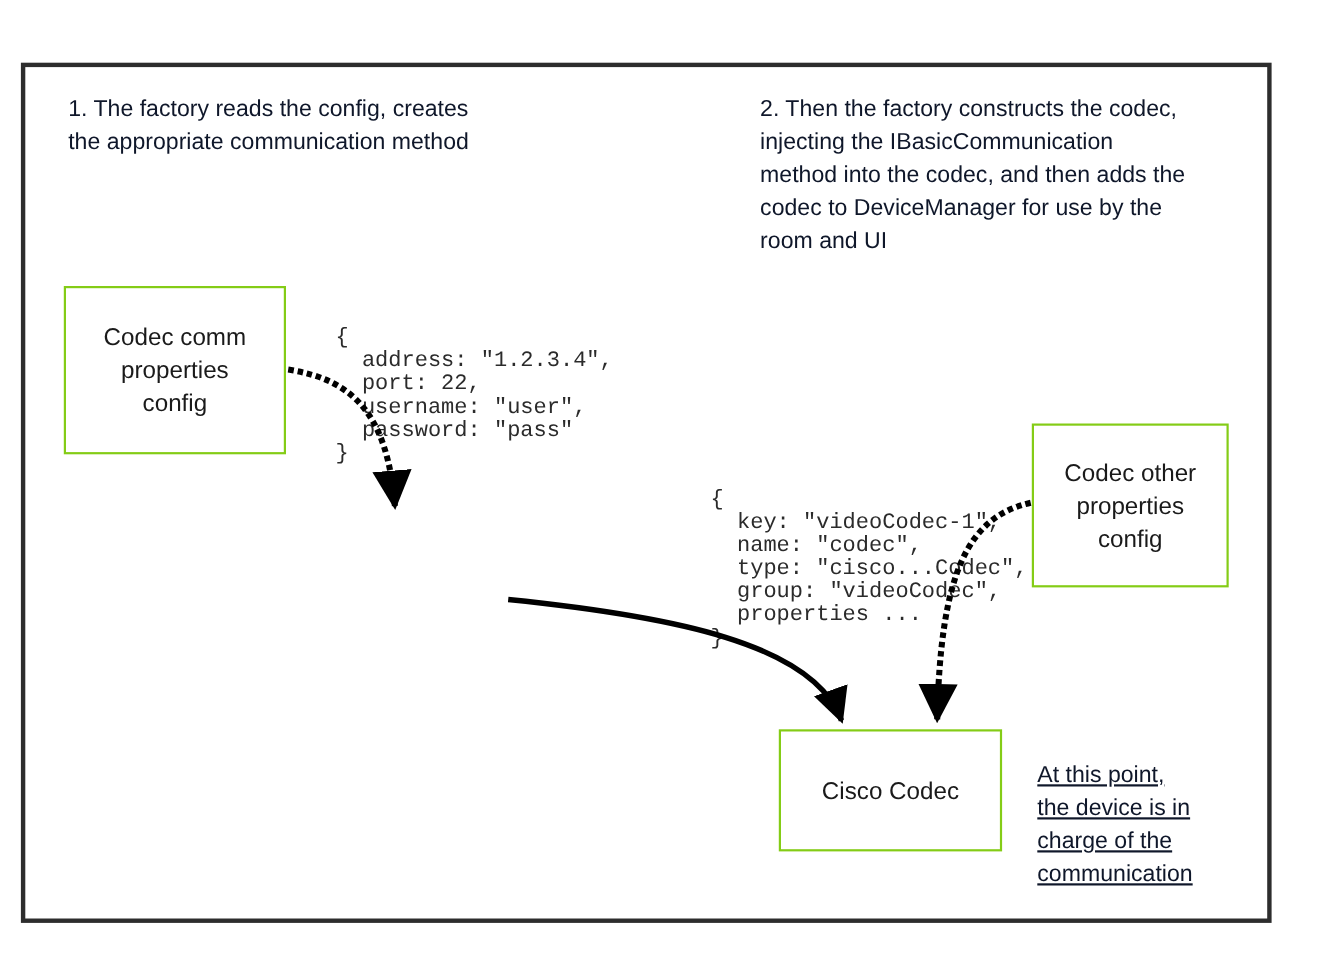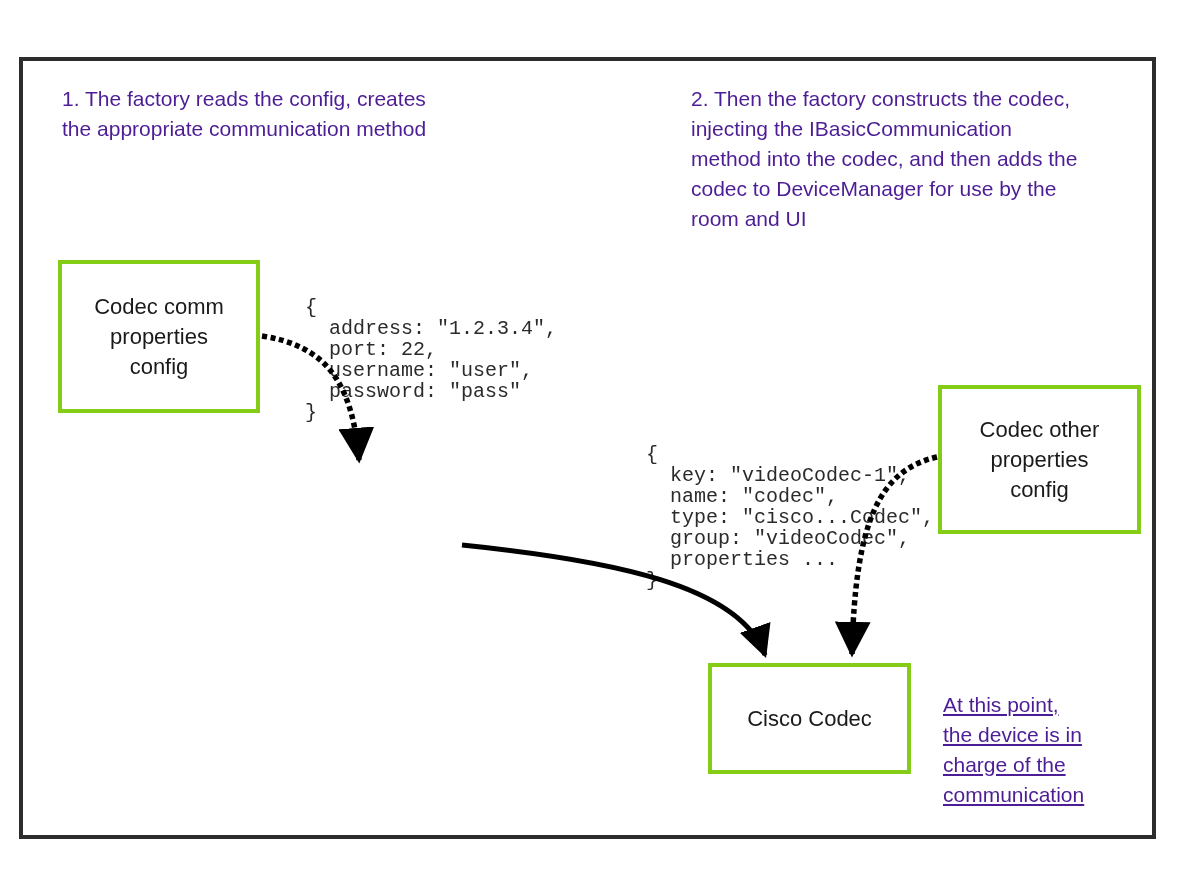--- a/index.html
+++ b/index.html
@@ -24,42 +24,42 @@
     height: 782px;
     border: 4px solid #2d2d2d;
     box-sizing: border-box;
     background: transparent;
   }
   .annotation {
     position: absolute;
     font-size: 21px;
     line-height: 30px;
     white-space: pre-line;
-    color: #4c1d95;
+    color: #0f172a;
   }
   .annotation.step1 { left: 62px;  top: 84px;  }
   .annotation.step2 { left: 651px; top: 84px; margin-left: 40px;  }
   .annotation.final-note { left: 943px; top: 690px; text-decoration: underline; }
   .node {
     position: absolute;
-    border: 4px solid #84cc16;
+    border: 2px solid #84cc16;
     background: #ffffff;
     box-sizing: border-box;
     display: flex;
     align-items: center;
     justify-content: center;
     text-align: center;
     font-size: 22px;
     line-height: 30px;
     white-space: pre-line;
     z-index: 1;
   }
   .node.codec-comm  { left: 58px;  top: 260px; width: 202px; height: 153px; }
   .node.ssh-client  { left: 259px; top: 469px; width: 201px; height: 152px; }
-  .node.codec-other { left: 938px; top: 385px; width: 203px; height: 149px; }
+  .node.codec-other { left: 938px; top: 385px; width: 179px; height: 149px; }
   .node.cisco-codec { left: 708px; top: 663px; width: 203px; height: 111px; }
   .code {
     position: absolute;
     margin: 0;
     font-family: "Liberation Mono", monospace;
     font-size: 20px;
     line-height: 21px;
     white-space: pre;
     color: #2b2b2b;
   }

